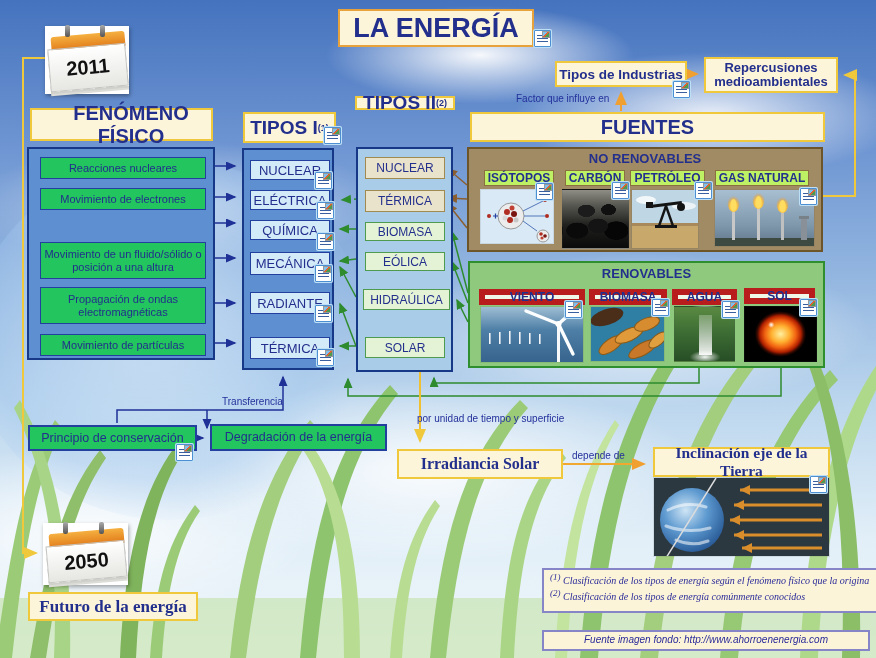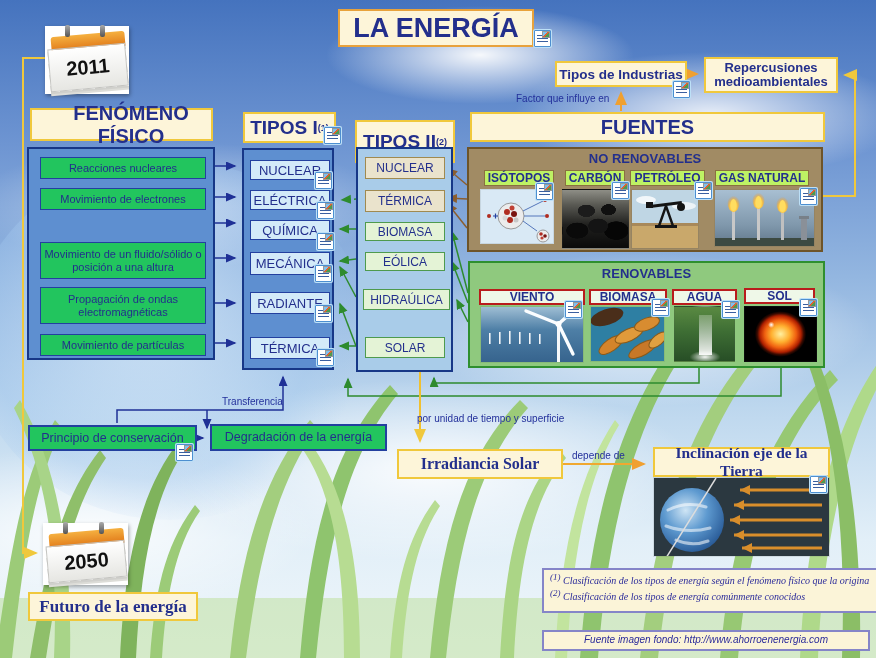--- a/index.html
+++ b/index.html
@@ -28,21 +28,21 @@
   .panel{position:absolute;box-sizing:border-box;z-index:3;}
   .panel-blue{background:#5E8FD0;border:2px solid #173787;}
   .panel-blue2{background:#A9CCE9;border:2px solid #173787;}
   .panel-tan{background:#A18B64;border:2px solid #6E5429;}
   .panel-green{background:#8FC97E;border:2px solid #2F8F2F;}
   .t1-item{background:#D3EAF9;border:1px solid #23409F;font-size:13px;}
   .t2-tan{background:#EAE3CC;border:1px solid #A08A50;font-size:12px;}
   .t2-green{background:#E4F3D6;border:1px solid #4E9A4E;font-size:12px;}
   .grp-head{position:absolute;left:0;right:0;text-align:center;color:#232F8C;font-weight:bold;font-size:13px;}
   .src-label{background:#bef264;border:1px solid #8A7040;font-weight:bold;font-size:12px;}
-  .src-label-g{background:#EFF8E8;border:2px solid #b91c1c;font-weight:bold;font-size:12px;}
+  .src-label-g{background:#EFF8E8;border:6px solid #b91c1c;font-weight:bold;font-size:12px;}
   .img-box{position:absolute;box-sizing:border-box;overflow:hidden;border:1px solid #55585a22;}
   .serif{font-family:"Liberation Serif",serif;font-weight:bold;}
   .link-label{position:absolute;color:#23309B;font-size:10px;z-index:3;white-space:nowrap;}
   .fn-box{position:absolute;box-sizing:border-box;background:#FBF4D8;border:2px solid #8585C8;
           color:#2A2A9A;font-style:italic;font-size:10px;z-index:3;padding:2px 6px;line-height:1.25;}
   sup{font-size:9px;}
   
   .res-icon{position:absolute;width:15px;height:15px;background:#fff;border:1px solid #4D8FD0;
             box-shadow:0 0 0 1px #BDE0F7;z-index:4;border-radius:1px;}
   .res-icon::before{content:"";position:absolute;left:2px;right:2px;top:4px;height:9px;
@@ -244,21 +244,21 @@
         <span>TÉRMICA</span>
       </div>
   </div>
   <div class="res-icon" style="left:315px;top:172px;"></div>
   <div class="res-icon" style="left:317px;top:202px;"></div>
   <div class="res-icon" style="left:317px;top:233px;"></div>
   <div class="res-icon" style="left:315px;top:265px;"></div>
   <div class="res-icon" style="left:315px;top:305px;"></div>
   <div class="res-icon" style="left:317px;top:349px;"></div>
 
-  <div class="node gold" style="left:355px;top:120px;width:100px;height:43px;font-size:19px;">
+  <div class="node gold" style="left:355px;top:96px;width:100px;height:14px;font-size:19px;">
     <span>TIPOS II</span>
       <sup>(2)</sup>
   </div>
   <div class="panel panel-blue2" style="left:356px;top:147px;width:97px;height:225px;">
     <div class="node t2-tan" style="left:7px;top:8px;width:80px;height:22px;">
         <span>NUCLEAR</span>
       </div>
     <div class="node t2-tan" style="left:7px;top:41px;width:80px;height:22px;">
         <span>TÉRMICA</span>
       </div>

